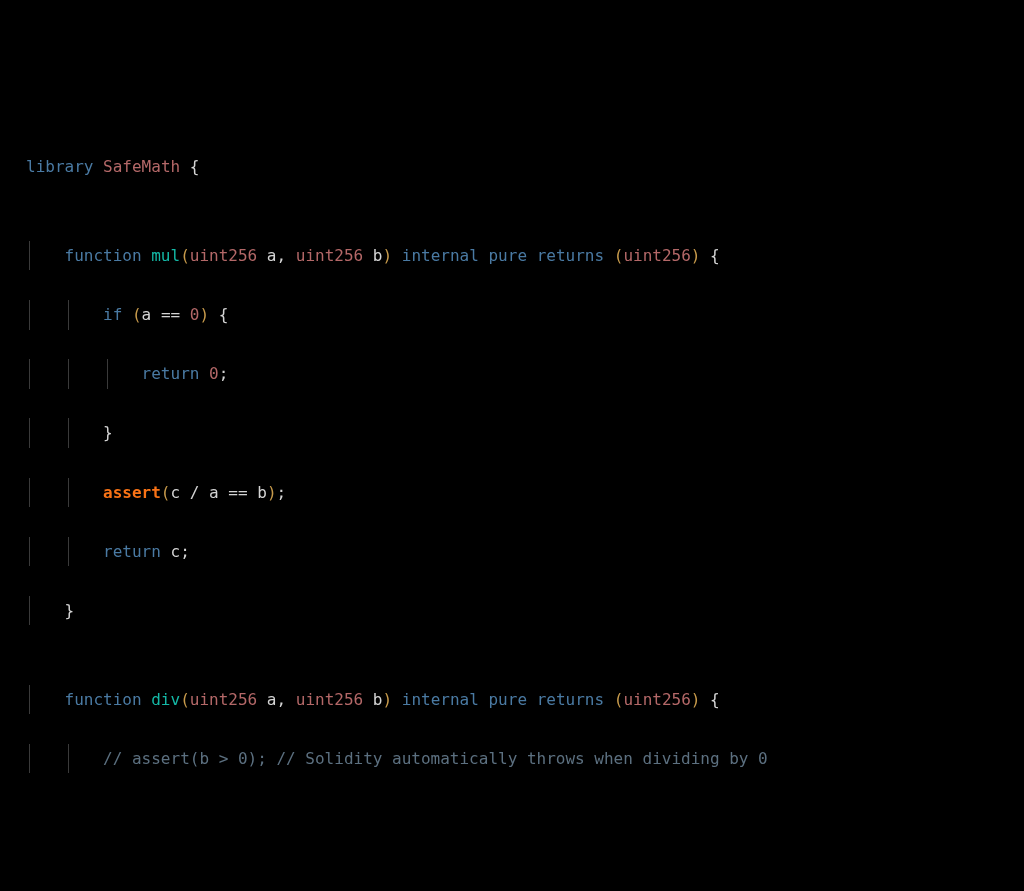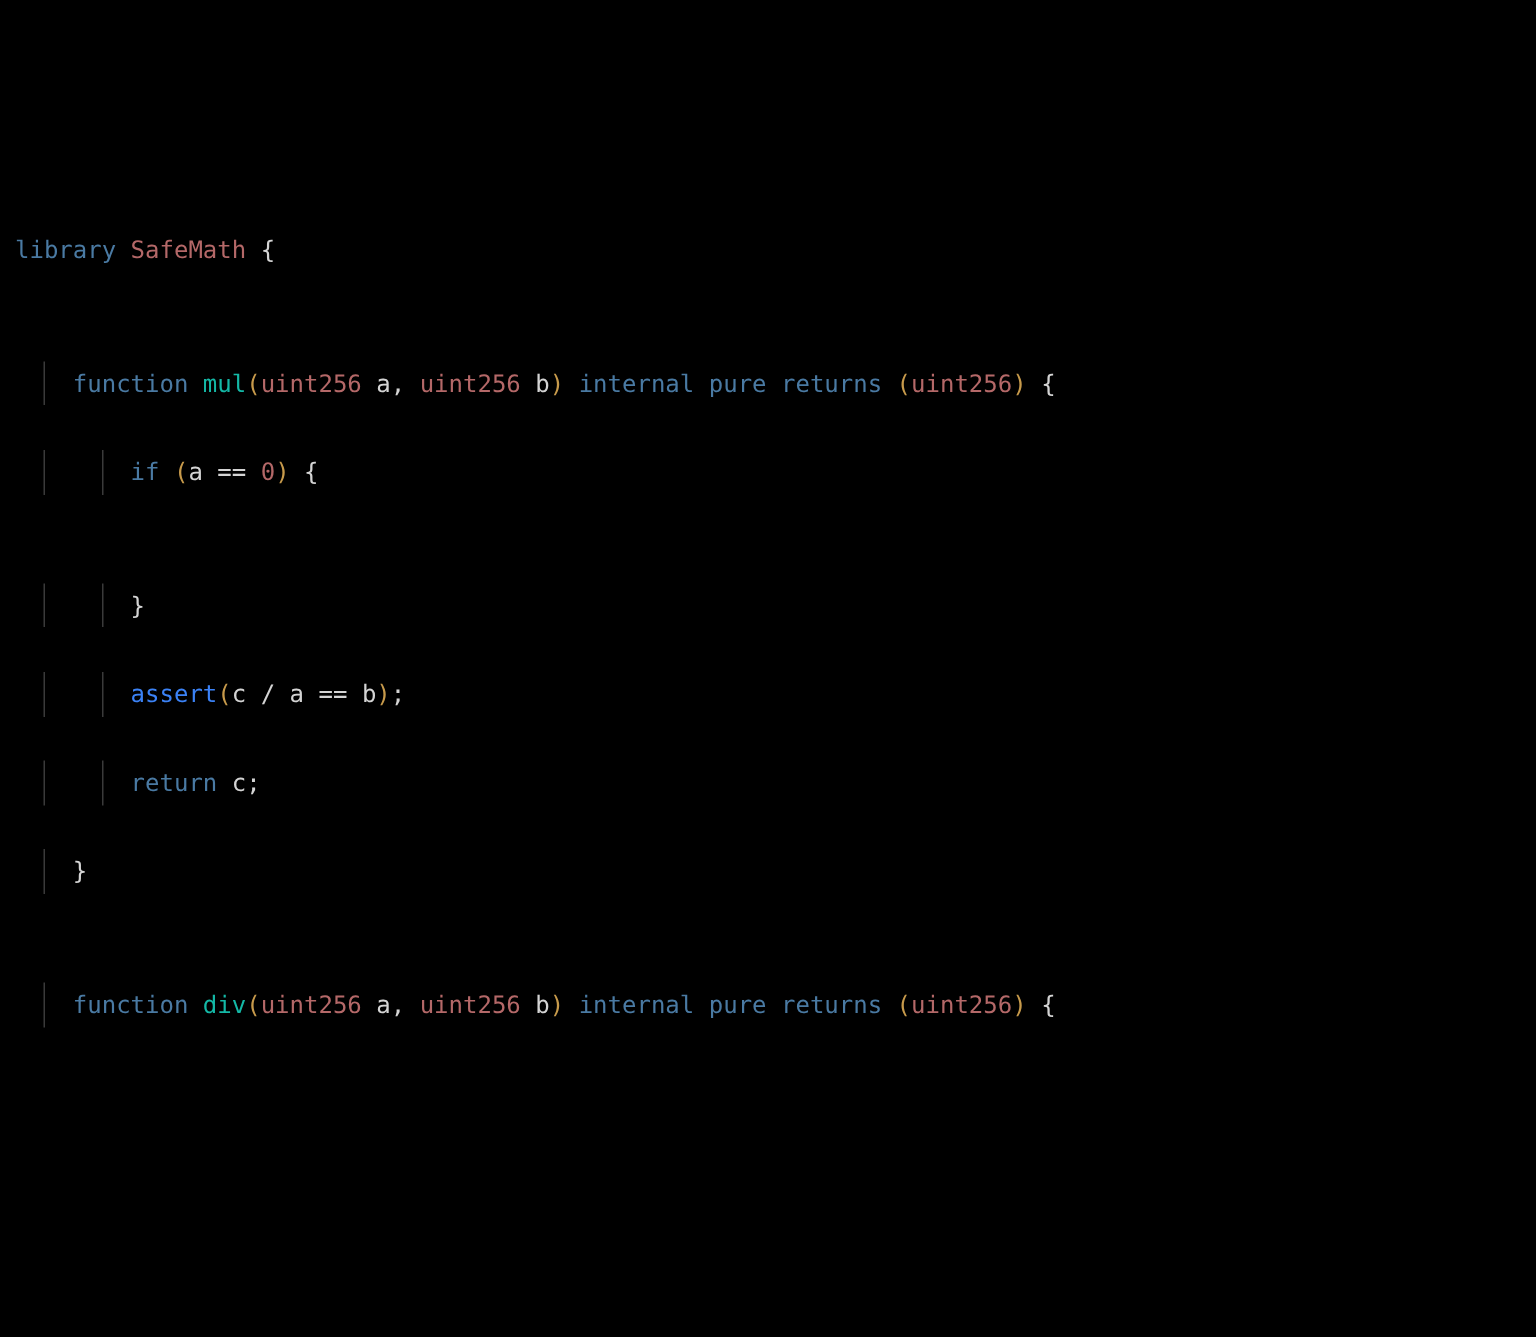--- a/index.html
+++ b/index.html
@@ -24,43 +24,43 @@
     background: #3a3a3a;
   }
   .kw-storage { color: #4a7aa3; }   
   .typename   { color: #b46868; }   
   .fn-name    { color: #14b8a6; }   
   .paren      { color: #c79a4b; }
   .brace      { color: #d4d4d4; }
   .var        { color: #d4d4d4; }
   .op         { color: #d4d4d4; }
   .punct      { color: #d4d4d4; }
-  .builtin    { color: #3b82f6; }   
+  .builtin    { color: #f97316; font-weight: bold; }   
   .num        { color: #b46868; }
   .comment    { color: #5c7080; }
-  .code-text  { position: relative; z-index: 1; }
+  .code-text  { position: relative; z-index: 1; margin-left: 16px; }
 </style>
 </head>
 <body>
 
 
 
 <div>
 <span class="line"><span class="code-text"><span class="kw-storage">library</span> <span class="typename">SafeMath</span> <span class="brace">{</span></span></span>
 <span class="line"><span class="guide" style="left:19px"></span></span>
 <span class="line"><span class="guide" style="left:19px"></span><span class="code-text">    <span class="kw-storage">function</span> <span class="fn-name">mul</span><span class="paren">(</span><span class="typename">uint256</span> <span class="var">a</span><span class="punct">,</span> <span class="typename">uint256</span> <span class="var">b</span><span class="paren">)</span> <span class="kw-storage">internal</span> <span class="kw-storage">pure</span> <span class="kw-storage">returns</span> <span class="paren">(</span><span class="typename">uint256</span><span class="paren">)</span> <span class="brace">{</span></span></span>
 <span class="line"><span class="guide" style="left:19px"></span><span class="guide" style="left:58px"></span><span class="code-text">        <span class="kw-storage">if</span> <span class="paren">(</span><span class="var">a</span> <span class="op">==</span> <span class="num">0</span><span class="paren">)</span> <span class="brace">{</span></span></span>
-<span class="line"><span class="guide" style="left:19px"></span><span class="guide" style="left:58px"></span><span class="guide" style="left:97px"></span></span>
+<span class="line"><span class="guide" style="left:19px"></span><span class="guide" style="left:58px"></span><span class="guide" style="left:97px"></span><span class="code-text">            <span class="kw-storage">return</span> <span class="num">0</span><span class="punct">;</span></span></span>
 <span class="line"><span class="guide" style="left:19px"></span><span class="guide" style="left:58px"></span><span class="code-text">        <span class="brace">}</span></span></span>
 <span class="line"><span class="guide" style="left:19px"></span><span class="guide" style="left:58px"></span><span class="code-text">        <span class="builtin">assert</span><span class="paren">(</span><span class="var">c</span> <span class="op">/</span> <span class="var">a</span> <span class="op">==</span> <span class="var">b</span><span class="paren">)</span><span class="punct">;</span></span></span>
 <span class="line"><span class="guide" style="left:19px"></span><span class="guide" style="left:58px"></span><span class="code-text">        <span class="kw-storage">return</span> <span class="var">c</span><span class="punct">;</span></span></span>
 <span class="line"><span class="guide" style="left:19px"></span><span class="code-text">    <span class="brace">}</span></span></span>
 <span class="line"><span class="guide" style="left:19px"></span></span>
 <span class="line"><span class="guide" style="left:19px"></span><span class="code-text">    <span class="kw-storage">function</span> <span class="fn-name">div</span><span class="paren">(</span><span class="typename">uint256</span> <span class="var">a</span><span class="punct">,</span> <span class="typename">uint256</span> <span class="var">b</span><span class="paren">)</span> <span class="kw-storage">internal</span> <span class="kw-storage">pure</span> <span class="kw-storage">returns</span> <span class="paren">(</span><span class="typename">uint256</span><span class="paren">)</span> <span class="brace">{</span></span></span>
-<span class="line"><span class="guide" style="left:19px"></span><span class="guide" style="left:58px"></span></span>
+<span class="line"><span class="guide" style="left:19px"></span><span class="guide" style="left:58px"></span><span class="code-text">        <span class="comment">// assert(b &gt; 0); // Solidity automatically throws when dividing by 0</span></span></span>
 <span class="line"><span class="guide" style="left:19px"></span><span class="guide" style="left:58px"></span></span>
 
 
 
 <span class="line"><span class="guide" style="left:19px"></span></span>
 
 
 
 
 <span class="line"><span class="guide" style="left:19px"></span></span>

